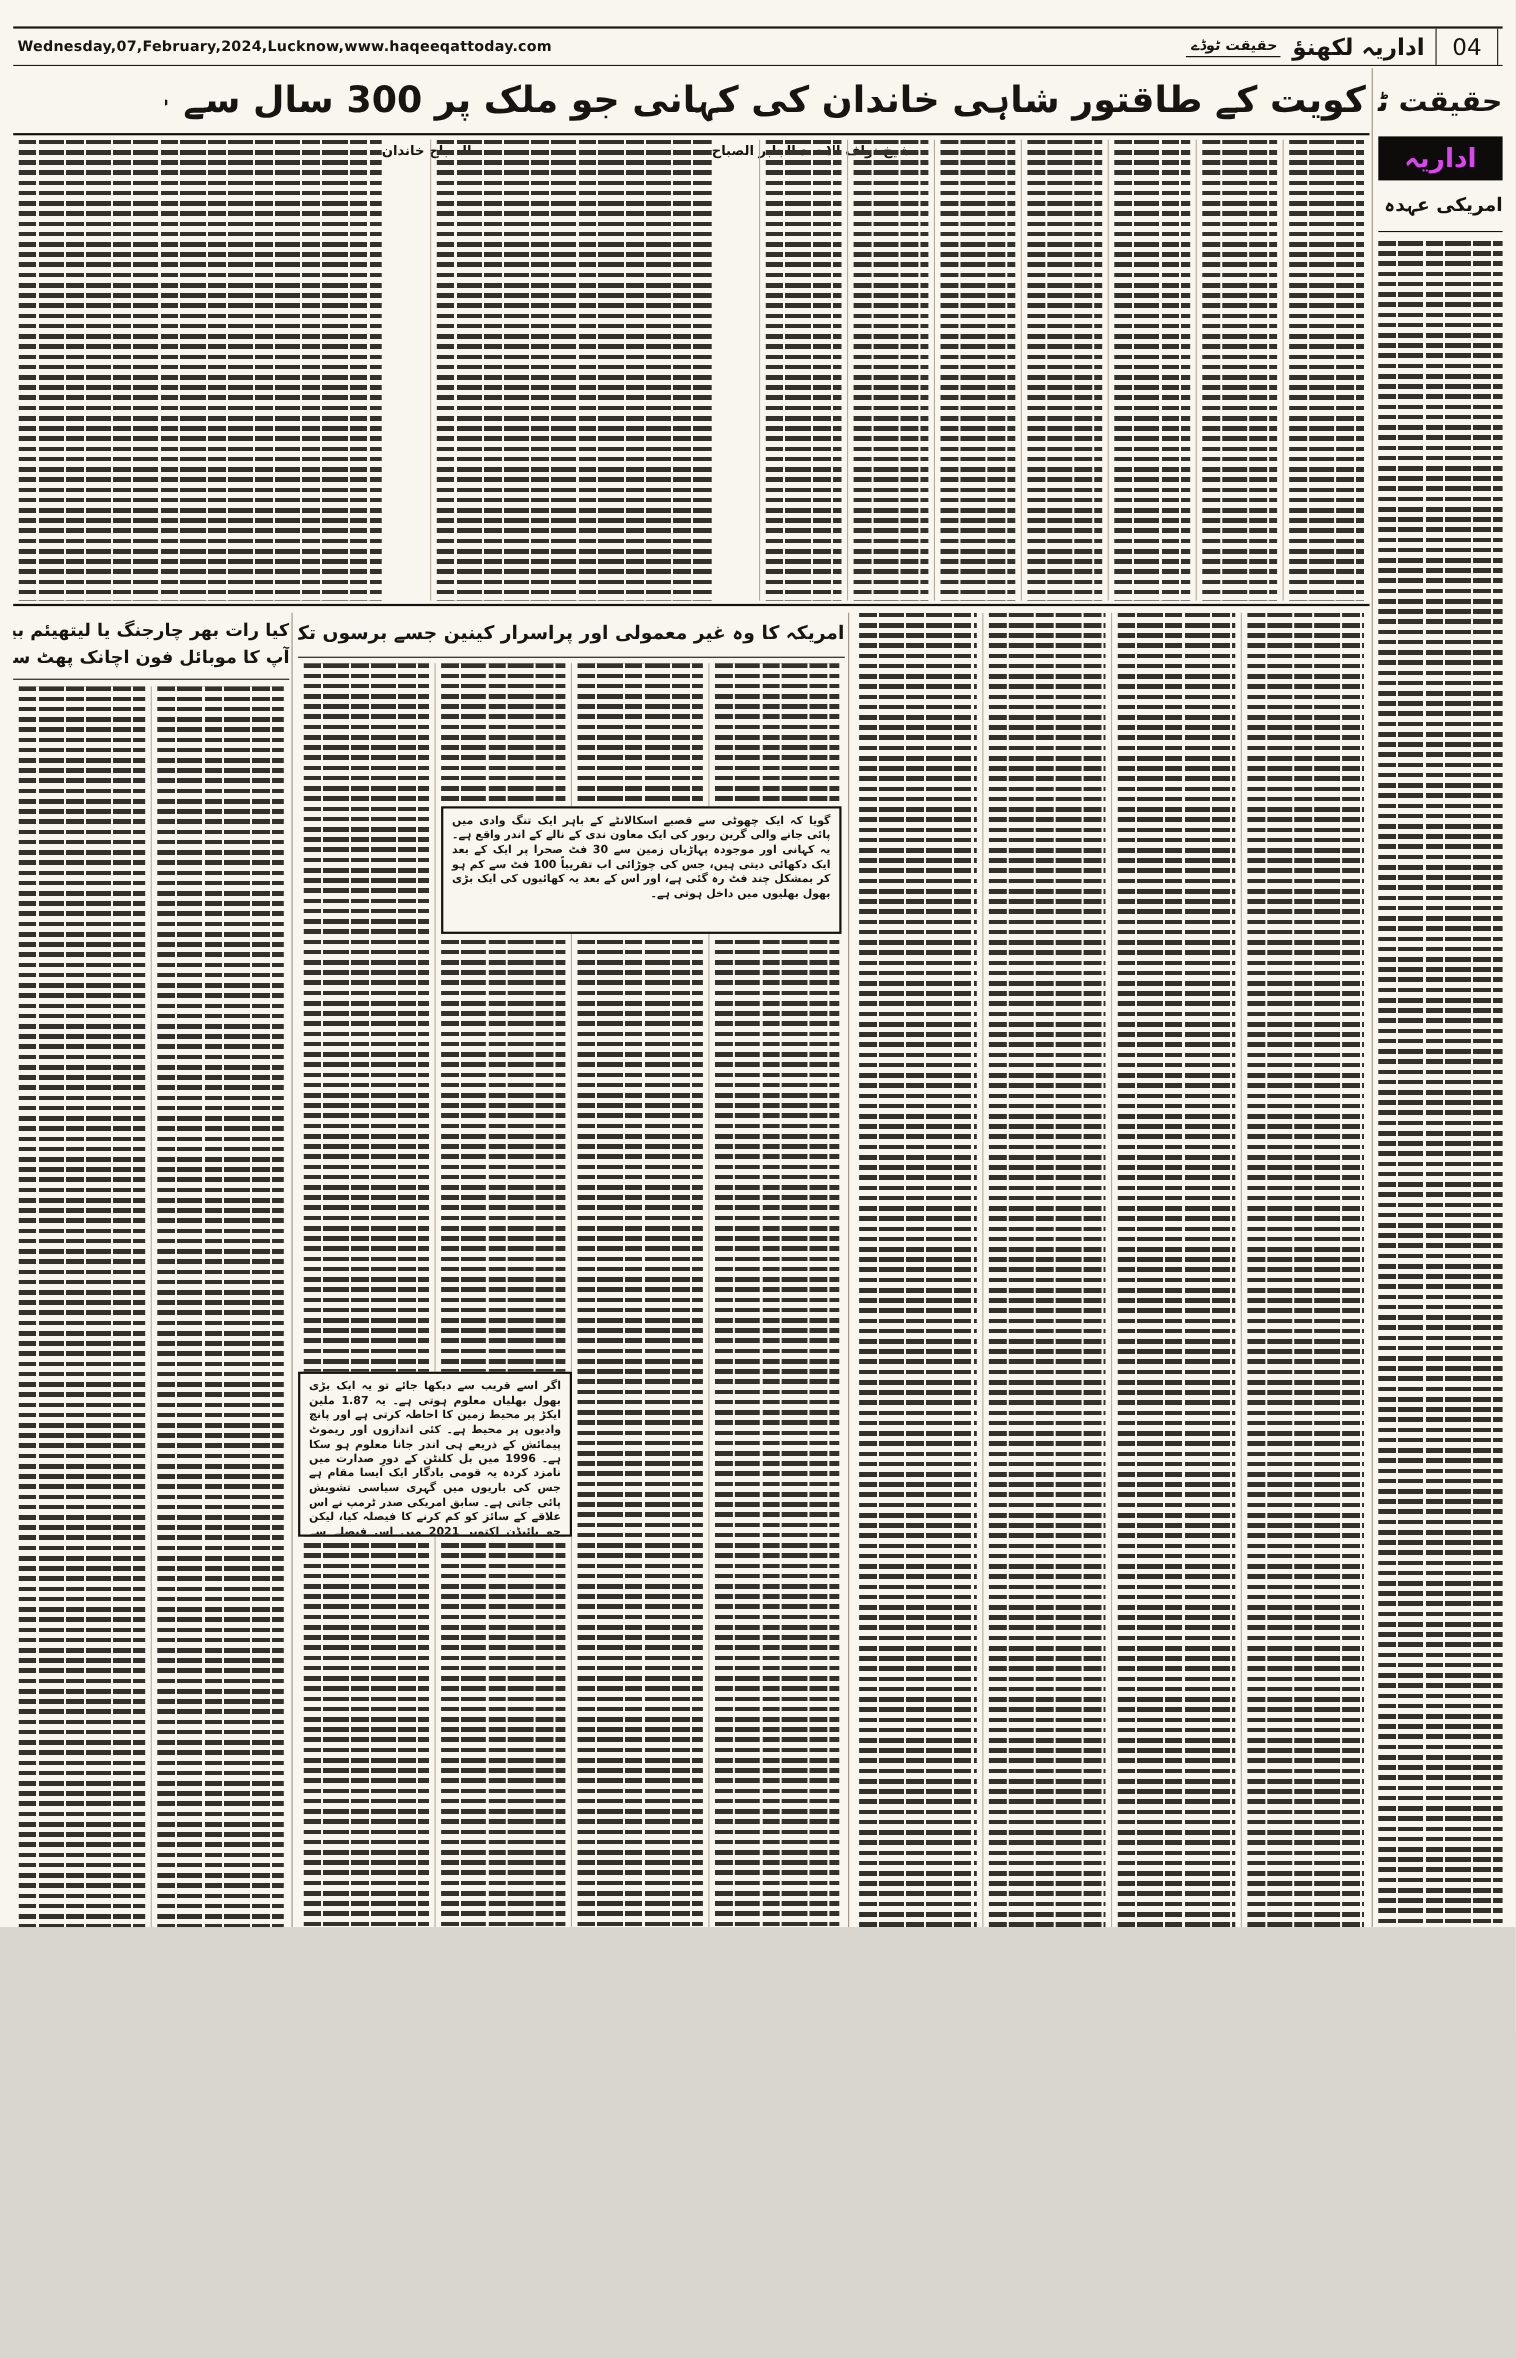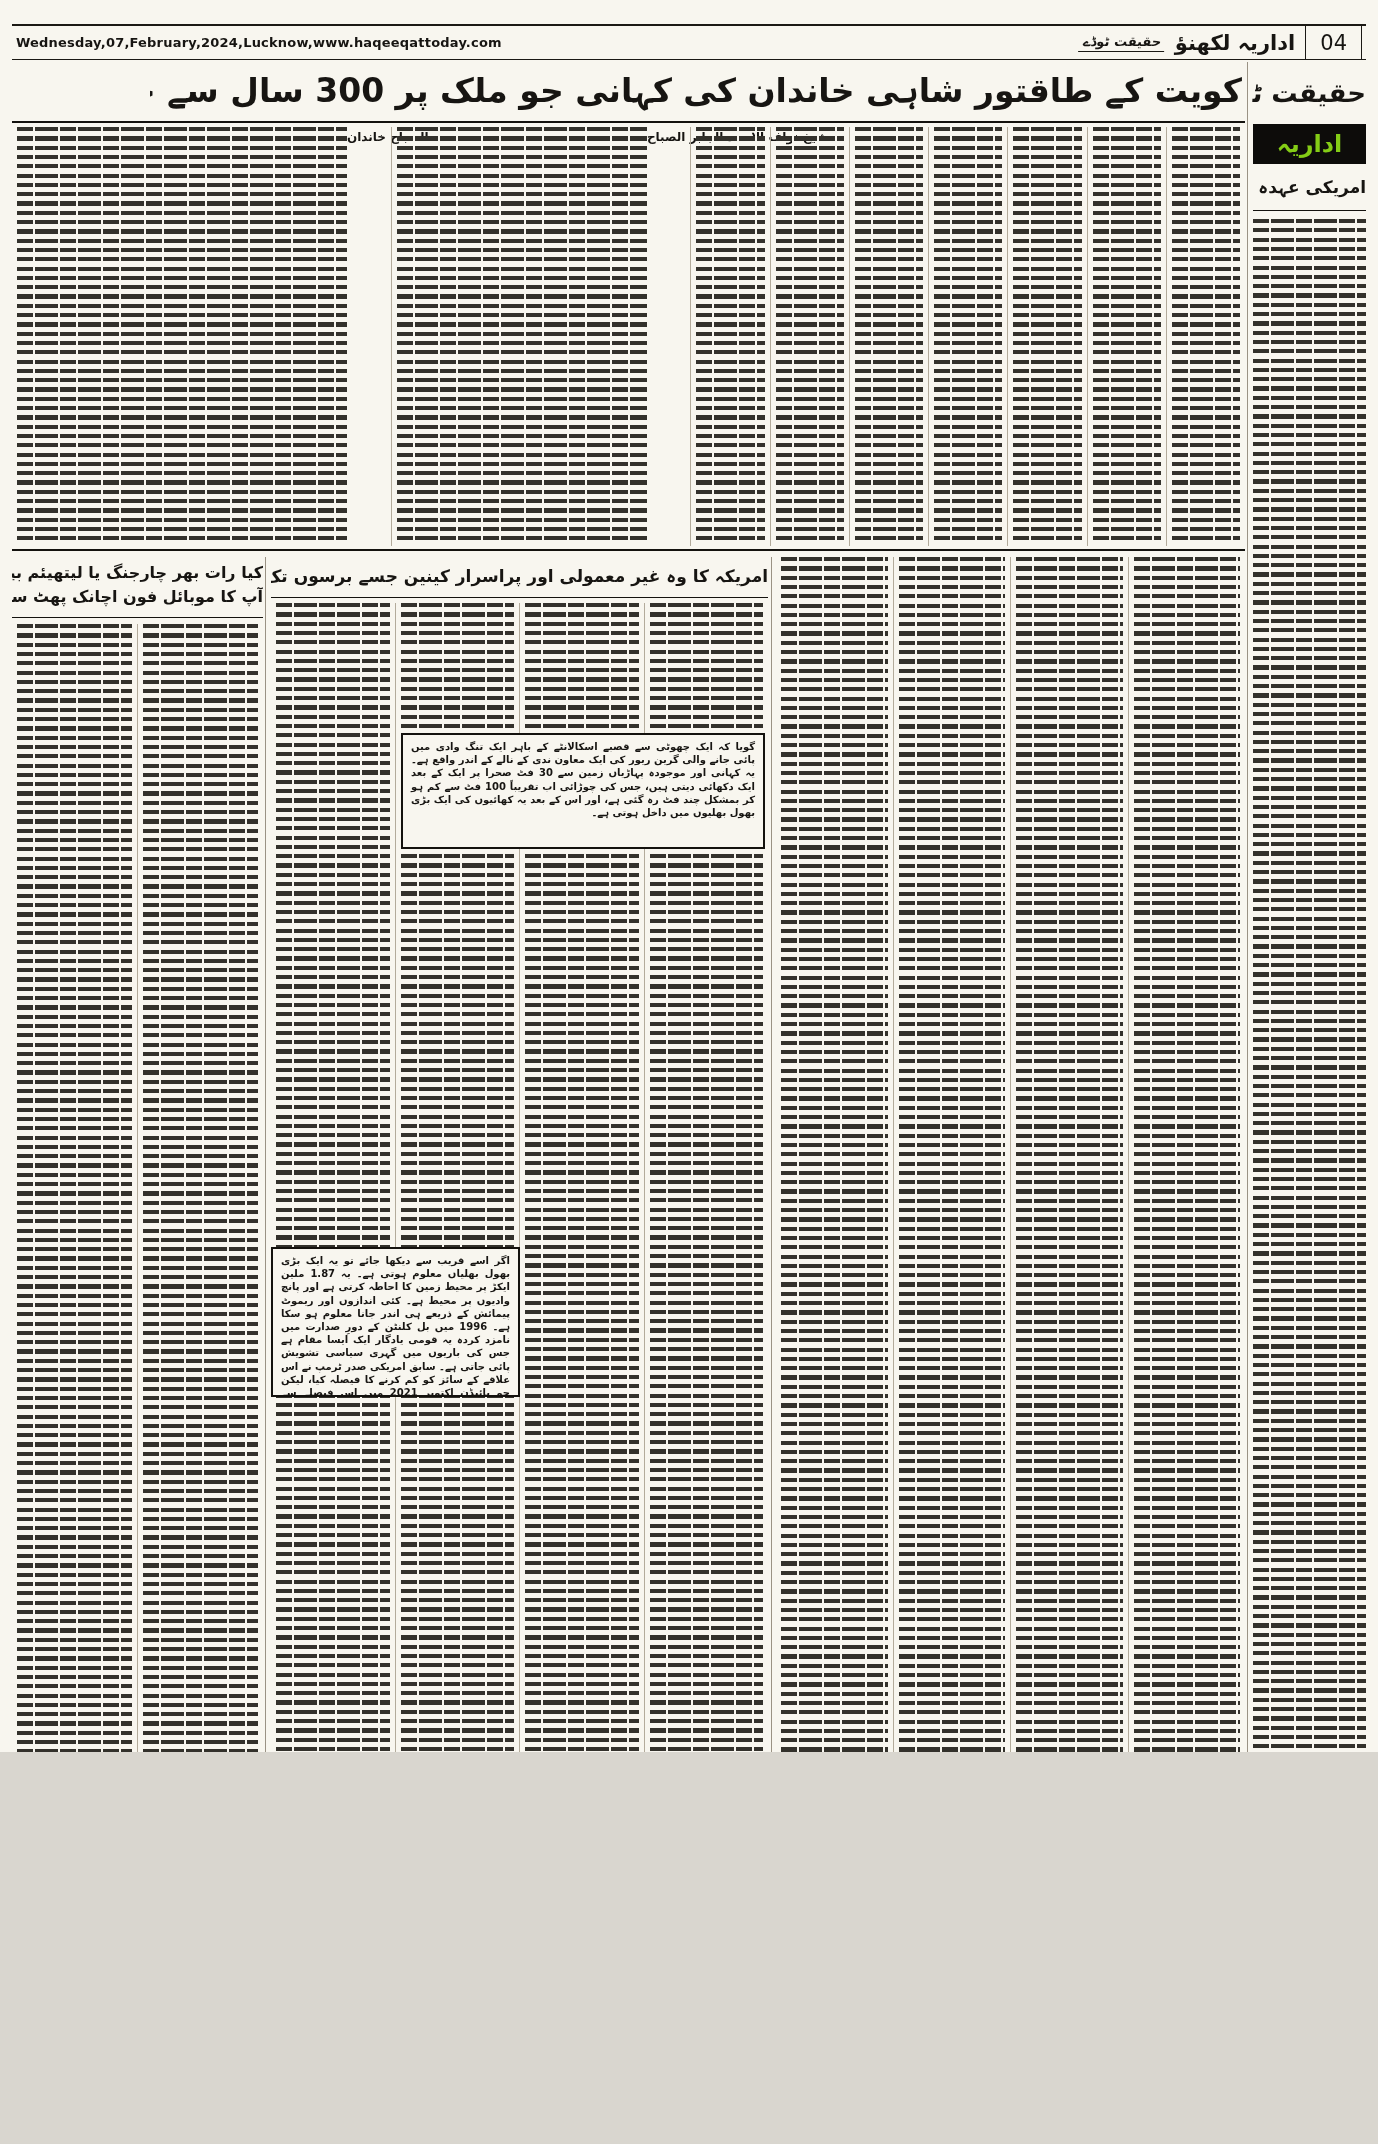--- a/index.html
+++ b/index.html
@@ -79,21 +79,21 @@
   .v-sep{background:#9a9284;width:1px;}
   .v-editorial{left:1247px;top:62px;height:2056px;}
   .v-bc{left:265px;top:557px;height:1561px;}
   .v-cd{left:771px;top:557px;height:1561px;}
   .editorial{left:1253px;top:62px;width:113px;height:2056px;display:flex;flex-direction:column;}
   .ed-brand{
     flex:0 0 62px;direction:rtl;text-align:center;font-weight:bold;font-size:26px;
     line-height:62px;white-space:nowrap;overflow:hidden;transform:skewX(-4deg);
   }
   .ed-bar{
-    flex:0 0 40px;background:#0d0c0a;color:#84cc16;
+    flex:0 0 40px;background:#0d0c0a;color:#d946ef;
     direction:rtl;text-align:center;font-weight:bold;font-size:24px;line-height:40px;
   }
   .ed-subhead{
     flex:0 0 46px;direction:rtl;text-align:center;font-weight:bold;font-size:17px;
     line-height:46px;border-bottom:1.5px solid #14120e;white-space:nowrap;overflow:hidden;
   }
   .ed-body{flex:1 1 auto;margin-top:8px;}
 </style>
 </head>
 <body>

